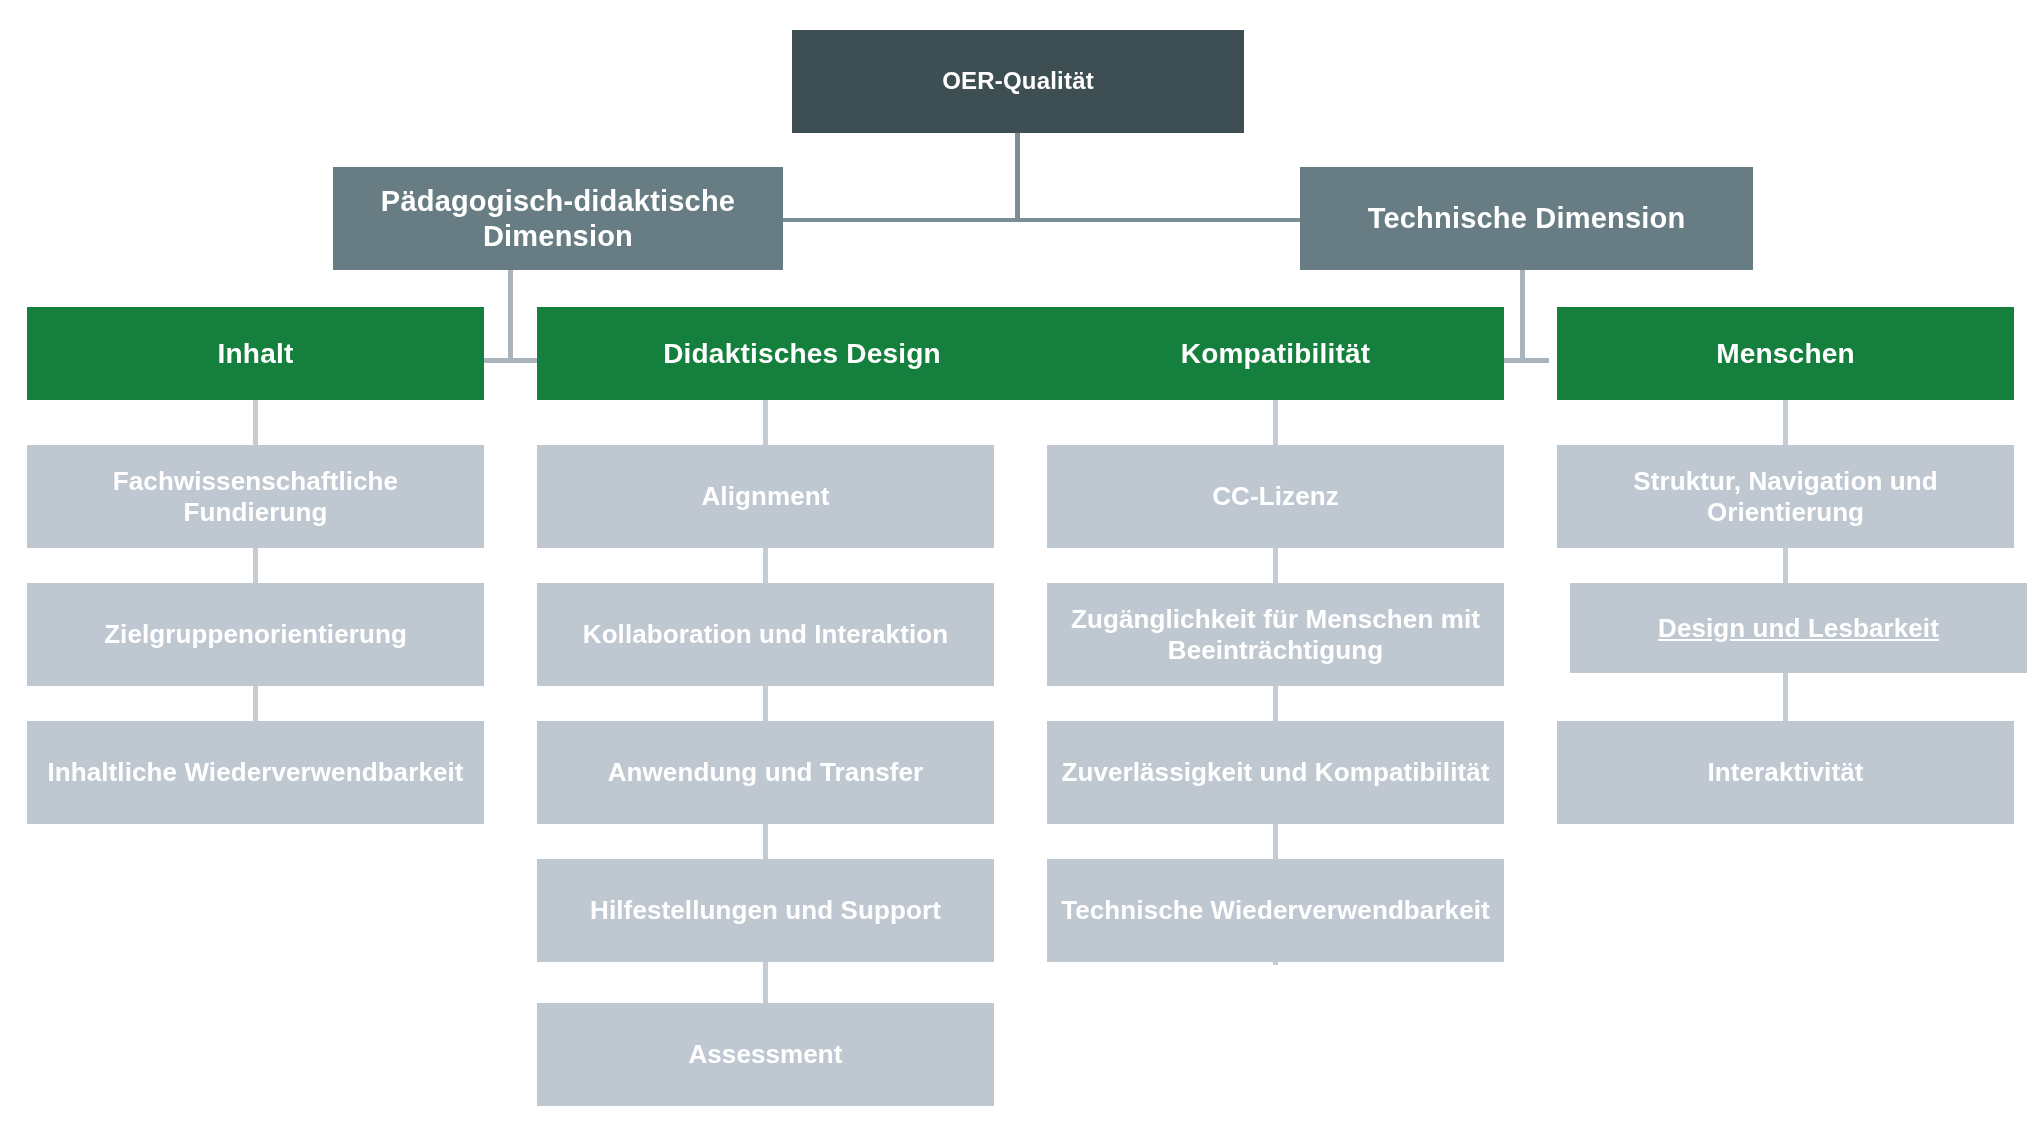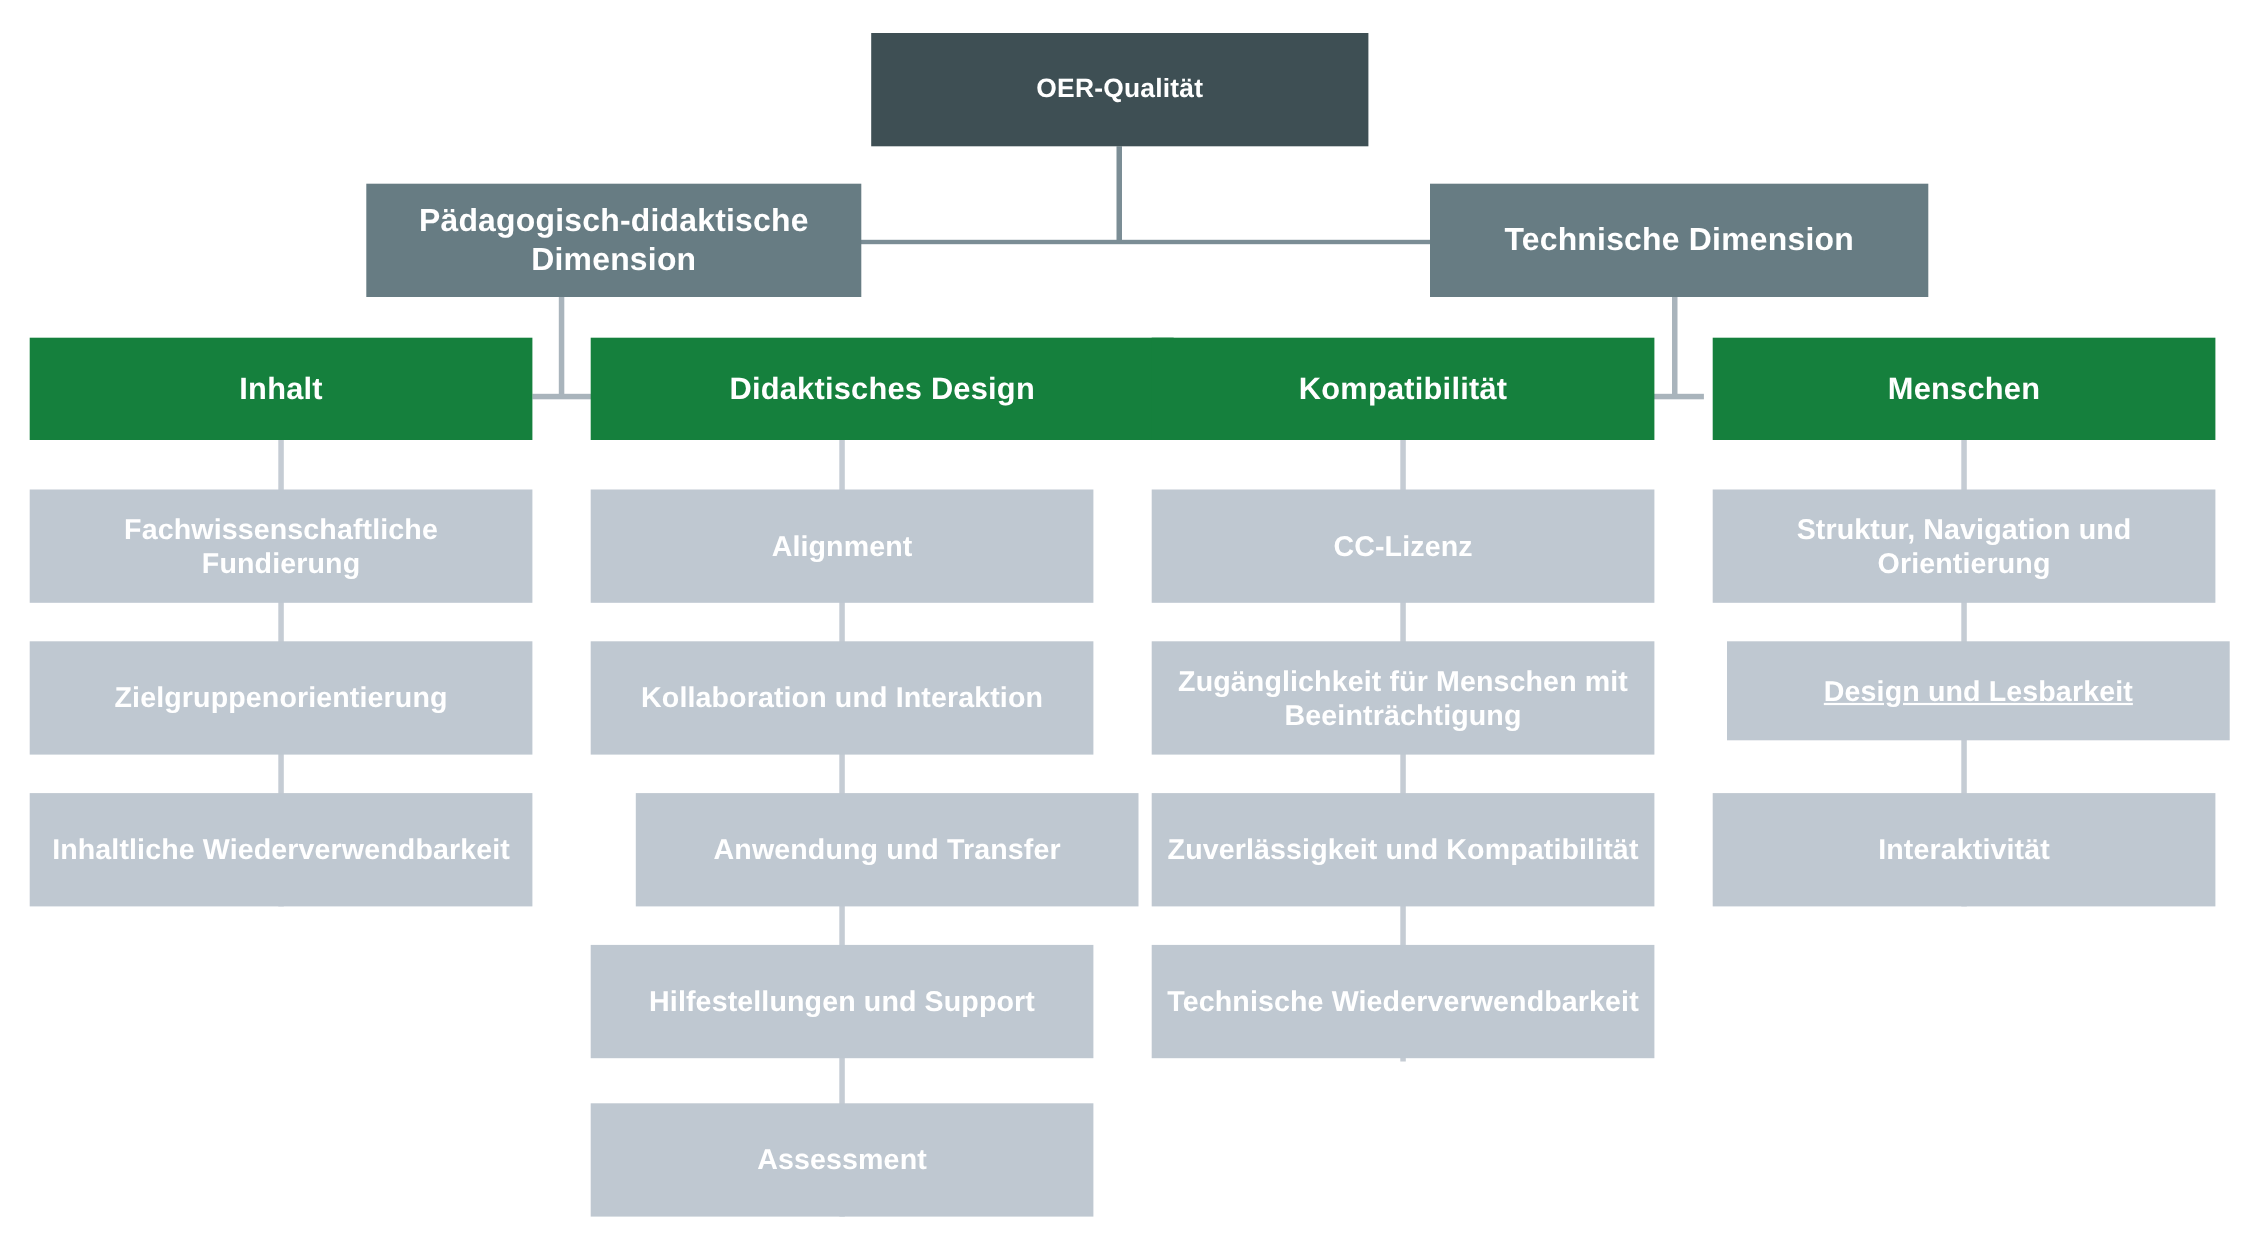--- a/index.html
+++ b/index.html
@@ -106,21 +106,21 @@
   <div class="node lvl-leaf" style="left:27px; top:445px; width:457px; height:103px;">Fachwissenschaftliche Fundierung</div>
 
   <div class="node lvl-leaf" style="left:27px; top:583px; width:457px; height:103px;">Zielgruppenorientierung</div>
 
   <div class="node lvl-leaf" style="left:27px; top:721px; width:457px; height:103px;">Inhaltliche Wiederverwendbarkeit</div>
 
   <div class="node lvl-leaf" style="left:537px; top:445px; width:457px; height:103px;">Alignment</div>
 
   <div class="node lvl-leaf" style="left:537px; top:583px; width:457px; height:103px;">Kollaboration und Interaktion</div>
 
-  <div class="node lvl-leaf" style="left:537px; top:721px; width:457px; height:103px;margin-left:41px;">Anwendung und Transfer</div>
+  <div class="node lvl-leaf" style="left:537px; top:721px; width:457px; height:103px;">Anwendung und Transfer</div>
 
   <div class="node lvl-leaf" style="left:537px; top:859px; width:457px; height:103px;">Hilfestellungen und Support</div>
 
   <div class="node lvl-leaf" style="left:537px; top:1003px; width:457px; height:103px;">Assessment</div>
 
   <div class="node lvl-leaf" style="left:1047px; top:445px; width:457px; height:103px;">CC-Lizenz</div>
 
   <div class="node lvl-leaf" style="left:1047px; top:583px; width:457px; height:103px;">Zugänglichkeit für Menschen mit Beeinträchtigung</div>
 
   <div class="node lvl-leaf" style="left:1047px; top:721px; width:457px; height:103px;">Zuverlässigkeit und Kompatibilität</div>

